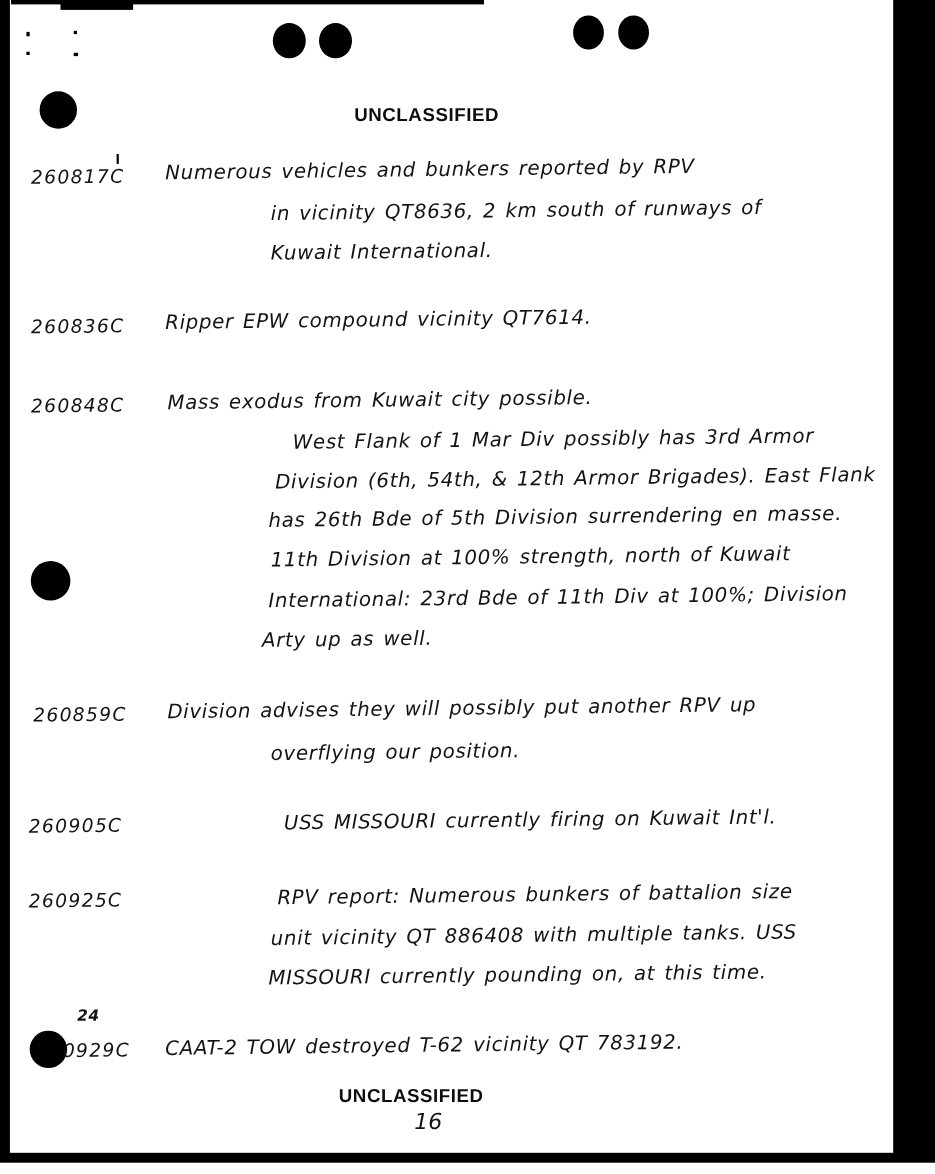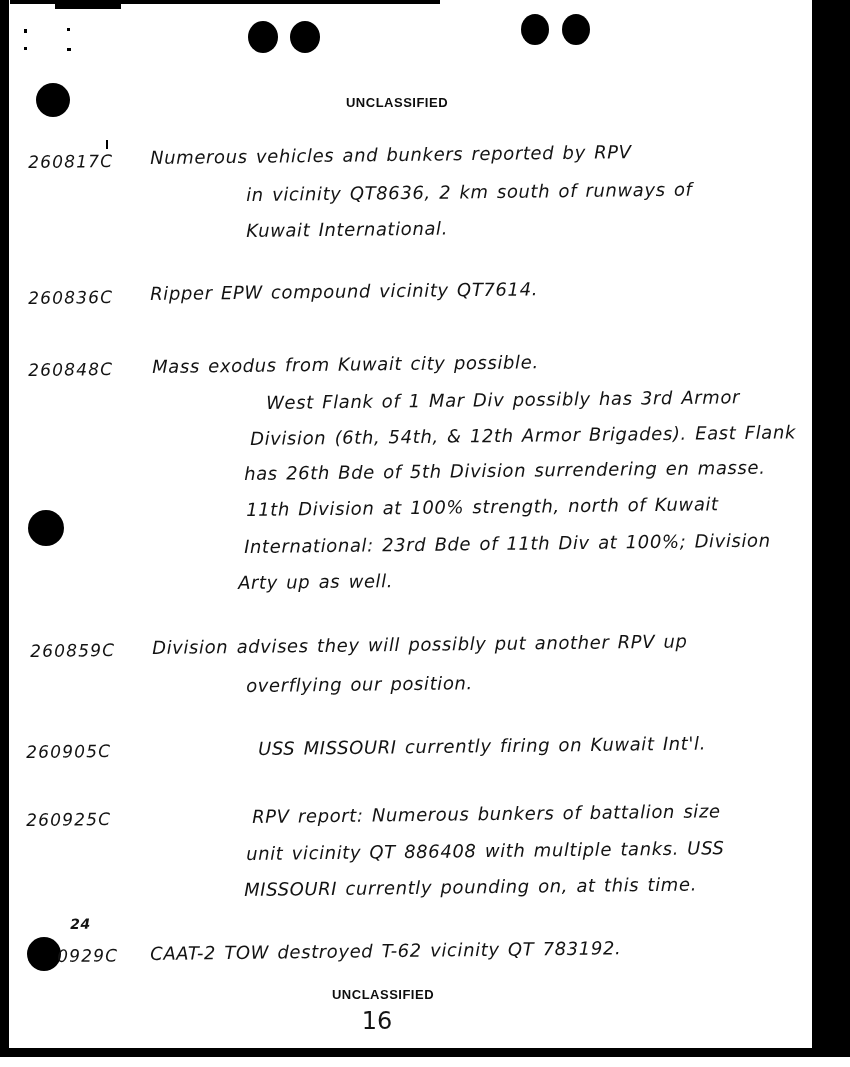--- a/index.html
+++ b/index.html
@@ -26,24 +26,23 @@
   .dot-b4 { left: 562px; top: 14px;  width: 28px; height: 31px; }
   .hole-1 { left: 36px;  top: 83px;  width: 34px; height: 34px; }
   .hole-2 { left: 28px;  top: 510px; width: 36px; height: 36px; }
   .hole-3 { left: 27px;  top: 937px; width: 34px; height: 34px; }
   .speck { position: absolute; background: #000000; }
   
   .print {
     position: absolute;
     font-family: "Liberation Sans", sans-serif;
     font-weight: bold;
-    font-size: 13px;
+    font-size: 17px;
     letter-spacing: 0.5px;
     color: #0d0d0d;
-    text-align: center;
     white-space: nowrap;
   }
   .print-header { left: 322px; top: 95px;  width: 150px; }
   .print-footer { left: 308px; top: 987px; width: 150px; }
   
   .hw {
     position: absolute;
     font-family: "DejaVu Sans", sans-serif;
     font-style: italic;
     font-size: 18px;
@@ -53,23 +52,24 @@
     white-space: nowrap;
     transform: rotate(-0.7deg);
     transform-origin: 0 0;
   }
   .time { font-size: 17px; letter-spacing: 1.2px; }
   .sup  { font-size: 14px; }
   .pagenum {
     position: absolute;
     left: 352px; top: 1007px; width: 50px;
     font-family: "DejaVu Sans", sans-serif;
-    font-size: 24px;
+    font-style: italic;
+    font-size: 20px;
     color: #131313;
-    text-align: center;
+    text-align: right;
   }
   
   .e1-t  { left: 28px;  top: 152px; }
   .e1-l0 { left: 150px; top: 147px; }
   .e1-l1 { left: 246px; top: 184px; }
   .e1-l2 { left: 246px; top: 220px; }
   .e2-t  { left: 28px;  top: 288px; }
   .e2-l0 { left: 150px; top: 283px; }
   .e3-t  { left: 28px;  top: 360px; }
   .e3-l0 { left: 152px; top: 356px; }

